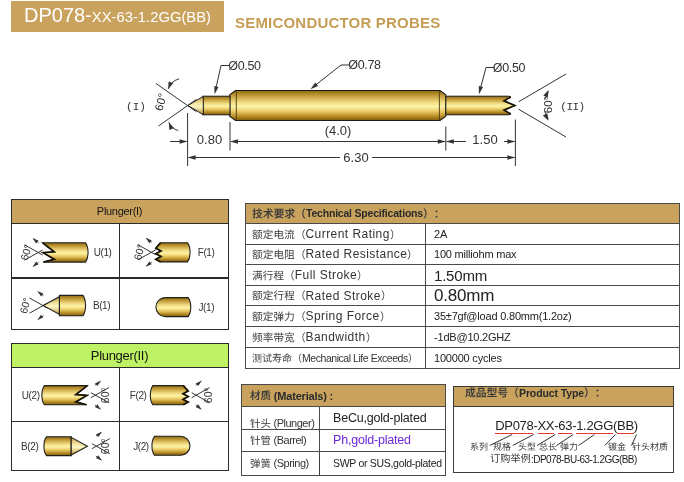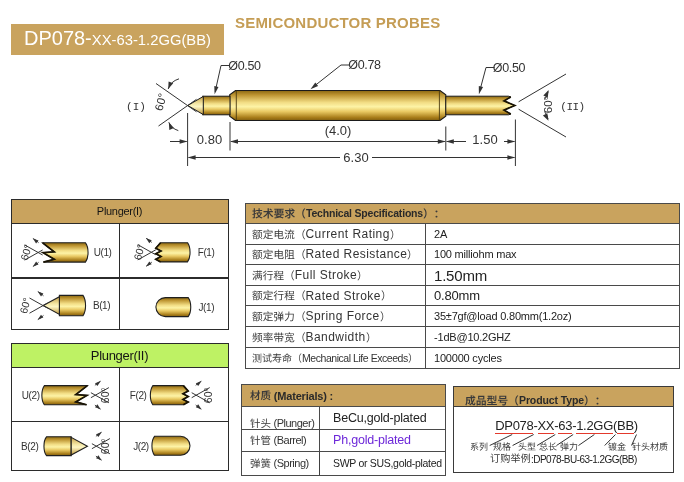--- a/index.html
+++ b/index.html
@@ -73,21 +73,21 @@
 <stop offset="1" stop-color="#7f5e10"></stop>
         </linearGradient>
 <linearGradient id="auL" x1="0" y1="0" x2="0" y2="1">
 <stop offset="0" stop-color="#c49f46"></stop>
           <stop offset="0.4" stop-color="#f4e7a5"></stop>
 <stop offset="0.56" stop-color="#fdf6c4"></stop>
           <stop offset="1" stop-color="#bd953a"></stop>
         </linearGradient>
       </defs>
     </svg>
-    <div style="position:absolute;left:11px;top:24px;width:213px;height:31px;background:#c9a35e;color:#fff;display:flex;align-items:baseline;justify-content:center;line-height:29px">
+    <div style="position:absolute;left:11px;top:1px;width:213px;height:31px;background:#c9a35e;color:#fff;display:flex;align-items:baseline;justify-content:center;line-height:29px">
       <span style="font-size:20px">DP078-</span>
       <span style="font-size:14.8px">XX-63-1.2GG(BB)</span>
     </div>
     <div style="position:absolute;left:235px;top:14px;font-size:15px;font-weight:bold;color:#c59d55;letter-spacing:0.2px">SEMICONDUCTOR PROBES</div>
     <svg width="684" height="200" viewBox="0 0 684 200" style="position:absolute;left:0;top:0" fill="none">
       <line x1="187.6" y1="113" x2="187.6" y2="166" stroke="#333" stroke-width="1"></line>
       <line x1="230" y1="122" x2="230" y2="150.5" stroke="#333" stroke-width="1"></line>
       <line x1="445.8" y1="126.5" x2="445.8" y2="150.5" stroke="#333" stroke-width="1"></line>
       <line x1="515.4" y1="119.5" x2="515.4" y2="166" stroke="#333" stroke-width="1"></line>
       <line x1="170" y1="141.5" x2="186.6" y2="141.5" stroke="#333" stroke-width="1"></line>
@@ -301,21 +301,21 @@
             <use href="#r7a0b" x="3000"></use>
           </svg>
           <svg width="10.7" height="10.7" viewBox="0 -880 1000 1000" style="vertical-align:-1.28px">
             <use href="#rff08" x="0"></use>
           </svg>
           <span style="font-size:12px;letter-spacing:0.45px;white-space:nowrap">Rated Stroke</span>
           <svg width="10.7" height="10.7" viewBox="0 -880 1000 1000" style="vertical-align:-1.28px">
             <use href="#rff09" x="0"></use>
           </svg>
         </div>
-        <div style="flex:1;display:flex;align-items:center;padding-left:8px;font-size:13px;letter-spacing:-0.2px;color:#222;white-space:nowrap">0.80mm</div>
+        <div style="flex:1;display:flex;align-items:center;padding-left:8px;font-size:17px;letter-spacing:-0.2px;color:#222;white-space:nowrap">0.80mm</div>
       </div>
       <div style="box-sizing:border-box;display:flex;height:20.6px;border-bottom:1px solid #4a4a4a;color:#333">
         <div style="box-sizing:border-box;width:180px;border-right:1px solid #4a4a4a;display:flex;align-items:center;padding-left:6px;white-space:nowrap;overflow:hidden">
           <svg width="42.8" height="10.7" viewBox="0 -880 4000 1000" style="vertical-align:-1.28px">
             <use href="#r989d" x="0"></use>
             <use href="#r5b9a" x="1000"></use>
             <use href="#r5f39" x="2000"></use>
             <use href="#r529b" x="3000"></use>
           </svg>
           <svg width="10.7" height="10.7" viewBox="0 -880 1000 1000" style="vertical-align:-1.28px">
@@ -398,21 +398,21 @@
           <svg width="21.0" height="10.5" viewBox="0 -880 2000 1000" style="vertical-align:-1.26px">
             <use href="#r5f39" x="0"></use>
             <use href="#r7c27" x="1000"></use>
           </svg>
           <span style="font-size:11px;letter-spacing:-0.5px">&nbsp;(Spring)</span>
         </div>
         <div style="flex:1;display:flex;align-items:center;padding-left:13px;color:#222;font-size:10.5px;letter-spacing:-0.3px;white-space:nowrap">SWP or SUS,gold-plated</div>
       </div>
     </div>
     <div style="box-sizing:border-box;position:absolute;left:453px;top:385.5px;width:221px;height:87.5px;border:1.5px solid #3a3a3a">
-      <div style="box-sizing:border-box;height:20.5px;background:#c9a35e;border-bottom:1.5px solid #3a3a3a;display:flex;align-items:flex-end;padding-left:11px;font-weight:bold;color:#2a2a2a">
+      <div style="box-sizing:border-box;height:20.5px;background:#c9a35e;border-bottom:1.5px solid #3a3a3a;display:flex;align-items:flex-start;padding-left:11px;font-weight:bold;color:#2a2a2a">
         <svg width="43.2" height="10.8" viewBox="0 -880 4000 1000" style="vertical-align:-1.30px">
           <use href="#b6210" x="0"></use>
           <use href="#b54c1" x="1000"></use>
           <use href="#b578b" x="2000"></use>
           <use href="#b53f7" x="3000"></use>
         </svg>
         <svg width="10.8" height="10.8" viewBox="0 -880 1000 1000" style="vertical-align:-1.30px">
           <use href="#bff08" x="0"></use>
         </svg>
         <span style="font-size:10.5px;letter-spacing:-0.1px">Product Type</span>

